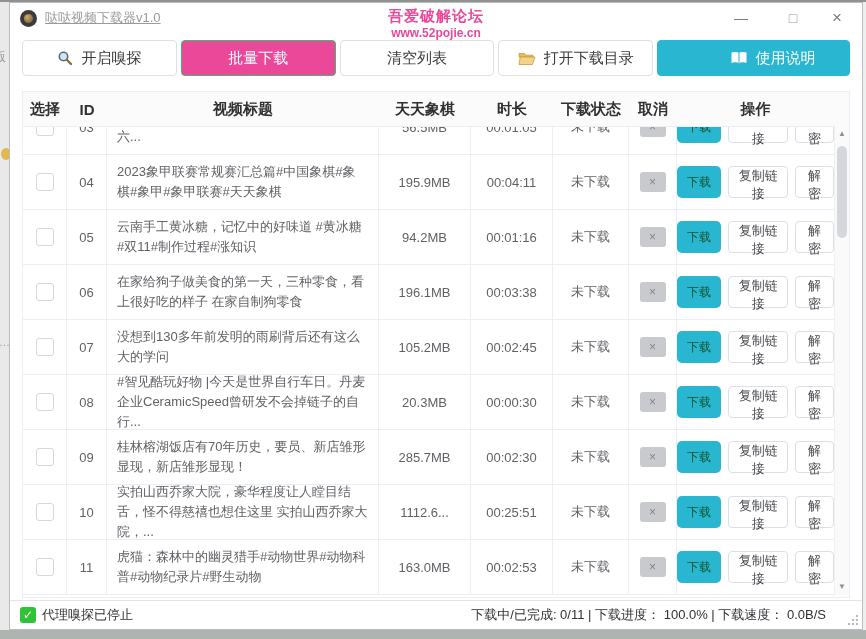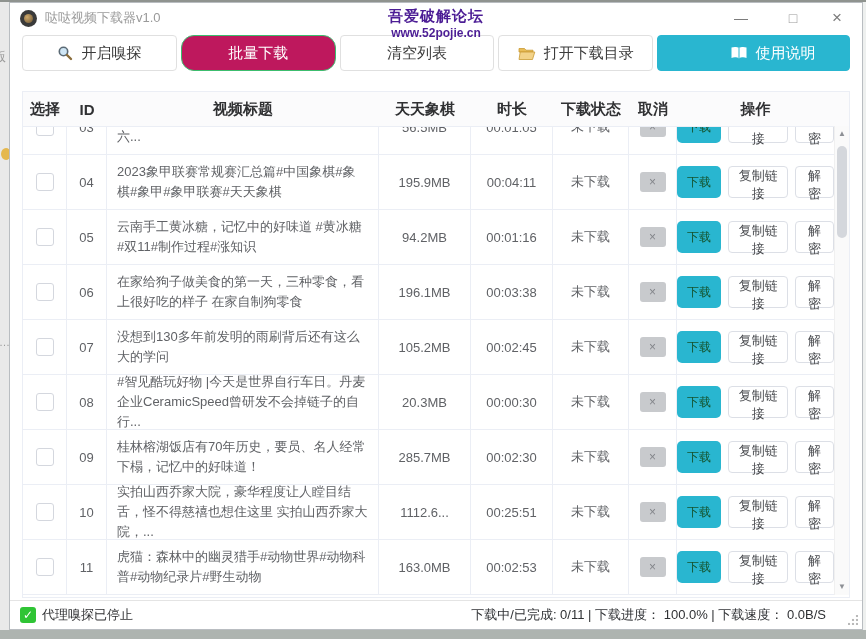--- a/index.html
+++ b/index.html
@@ -12,36 +12,36 @@
   .bottom-strip{position:absolute;left:0;top:630px;width:866px;height:9px;background:#aeb4b0;}
 
   .window{position:absolute;left:9px;top:2px;width:854px;height:628px;background:#fff;
     border:1px solid #b9bdc1;box-sizing:border-box;display:flex;flex-direction:column;}
 
   
   .titlebar{position:relative;height:30px;flex:0 0 30px;display:flex;align-items:center;padding:0 10px;}
   .app-icon{width:17px;height:17px;border-radius:50%;background:#3a3a3a;position:relative;flex:0 0 17px;}
   .app-icon:after{content:"";position:absolute;left:4px;top:4px;width:9px;height:9px;border-radius:50%;
     background:radial-gradient(circle at 35% 35%,#cfa96b,#6b5433);}
-  .app-title{margin-left:8px;font-size:13px;color:#9a9a9a;}
+  .app-title{margin-left:8px;font-size:13px;color:#9a9a9a;text-decoration:underline;}
   .watermark{position:absolute;left:50%;top:3px;transform:translateX(-50%);text-align:center;
-    color:#4c1d95;pointer-events:none;line-height:1.3;z-index:5;}
+    color:#ec4899;pointer-events:none;line-height:1.3;z-index:5;}
   .watermark .wm1{font-size:15px;font-weight:bold;letter-spacing:1px;}
   .watermark .wm2{font-size:12px;font-weight:bold;}
   .win-controls{margin-left:auto;display:flex;align-items:center;gap:14px;}
   .win-btn{width:30px;text-align:center;color:#7c7c7c;font-size:14px;cursor:default;}
   .win-btn.min{margin-right:8px;}
   .win-btn.max{color:#9a9a9a;}
   .win-btn.close{font-size:17px;}
 
   
-  .toolbar{flex:0 0 46px;display:flex;gap:4px;padding:2px 12px 0 12px;}
+  .toolbar{flex:0 0 46px;display:flex;align-items:center;gap:4px;padding:2px 12px 0 12px;}
   .tb-btn{flex:1;height:36px;border:1px solid #e0e0e0;border-radius:4px;background:#fff;
     display:flex;align-items:center;justify-content:center;gap:8px;font-size:15px;color:#3b3b3b;cursor:pointer;}
-  .tb-btn.green{background:#be185d;border-color:#3cbd6e;color:#fff;border-radius:13px;}
+  .tb-btn.green{background:#ec4899;border-color:#3cbd6e;color:#fff;}
   .tb-btn.cyan{background:#29b6d0;border-color:#29b6d0;color:#fff;padding-left:44px;}
   .tb-icon{display:inline-flex;align-items:center;}
 
   
   .table-wrap{flex:0 0 507px;margin:10px 12px 0 12px;position:relative;border:1px solid #ebeef5;box-sizing:border-box;}
   .grid{display:grid;grid-template-columns:44px 40px 272px 92px 82px 76px 48px 1fr;}
   .thead{height:34px;background:#fbfbfc;border-bottom:1px solid #ebeef5;padding-right:15px;}
   .thead .hcell{display:flex;align-items:center;justify-content:center;font-size:15px;font-weight:bold;color:#303133;}
   .rows-viewport{height:469px;overflow:hidden;position:relative;padding-right:15px;}
   .trow{height:55px;border-bottom:1px solid #ebeef5;box-sizing:border-box;}
@@ -287,21 +287,21 @@
       <button class="btn-sec">解密</button>
     </div>
   </div>
 
   <div class="grid trow">
     <div class="cell c-select">
               <span class="checkbox"></span>
             </div>
     <div class="cell c-id">09</div>
     <div class="cell c-title">
-              <span>桂林榕湖饭店有70年历史，要员、名人经常下榻，记忆中的好味道！</span>
+              <span>桂林榕湖饭店有70年历史，要员、新店雏形显现，新店雏形显现！</span>
             </div>
     <div class="cell c-size">285.7MB</div>
     <div class="cell c-dur">00:02:30</div>
     <div class="cell c-status">未下载</div>
     <div class="cell c-cancel">
               <button class="cancel-btn">×</button>
             </div>
     <div class="cell c-action">
       <button class="btn-dl">下载</button>
       <button class="btn-sec">复制链接</button>

